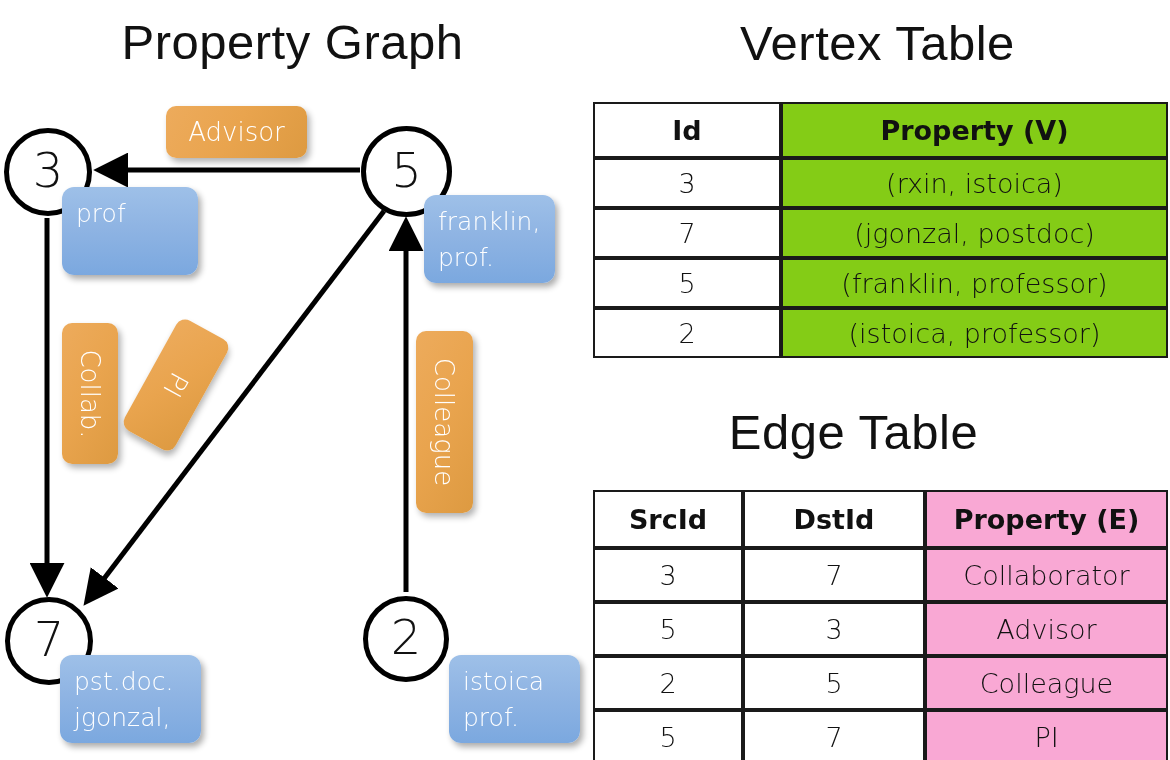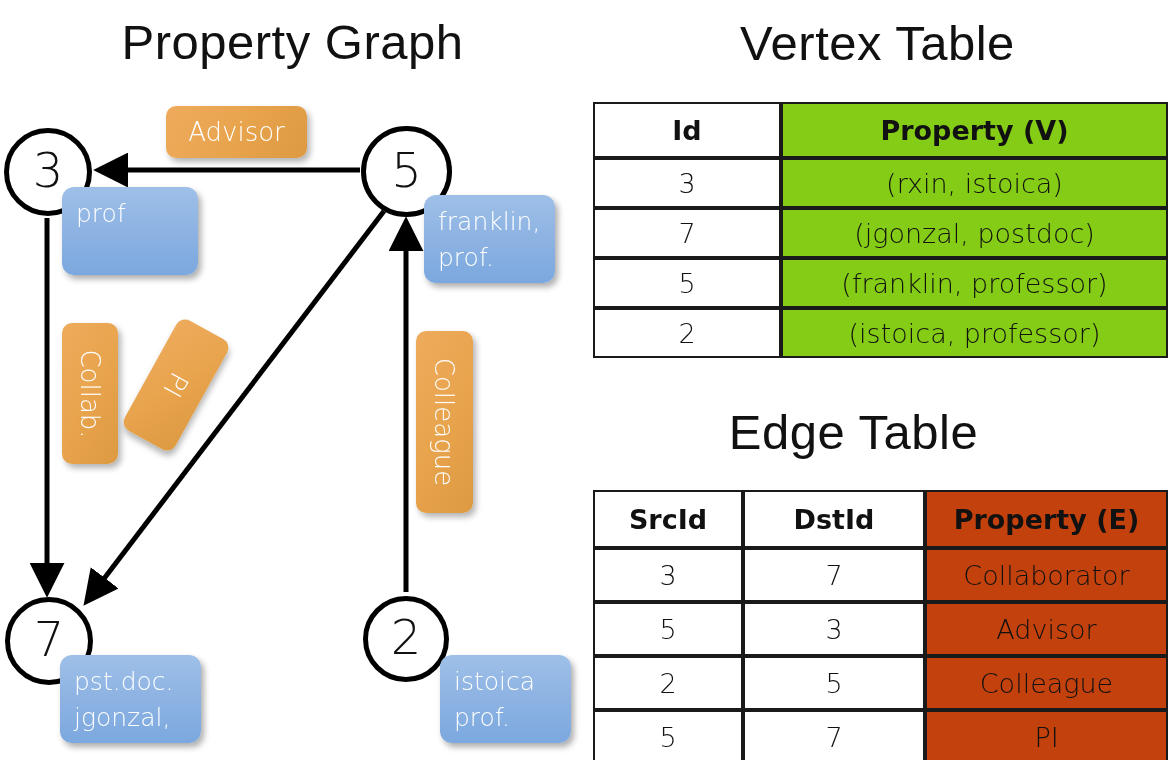--- a/index.html
+++ b/index.html
@@ -84,21 +84,21 @@
     font-weight: 300;
     font-size: 25px;
     line-height: 1.42;
     padding: 9px 0 0 14px;
     box-sizing: border-box;
     z-index: 4;
   }
   #prop-3 { left: 62px;  top: 187px; width: 136px; height: 88px; }
   #prop-5 { left: 424px; top: 195px; width: 131px; height: 88px; }
   #prop-7 { left: 60px;  top: 655px; width: 141px; height: 88px; }
-  #prop-2 { left: 440px; top: 655px; width: 131px; height: 88px; }
+  #prop-2 { left: 449px; top: 655px; width: 131px; height: 88px; }
 
   
   .edge-label {
     position: absolute;
     border-radius: 10px;
     background: linear-gradient(120deg, #edab5c 0%, #e9a44e 48%, #dd9a41 100%);
     box-shadow: 3px 4px 6px rgba(0,0,0,0.30);
     color: #ffffff;
     font-family: "DejaVu Sans", sans-serif;
     font-weight: 300;
@@ -151,21 +151,21 @@
   #vertex-table col.c-prop { width: 387px; }
   #vertex-table .cell-prop { background: #84cc16; }
   #vertex-table tr { height: 50px; }
   #vertex-table .hdr-row { height: 56px; }
 
   
   #edge-table { left: 593px; top: 490px; width: 575px; }
   #edge-table col.c-src  { width: 150px; }
   #edge-table col.c-dst  { width: 182px; }
   #edge-table col.c-prop { width: 243px; }
-  #edge-table .cell-prop { background: #c2410c; }
+  #edge-table .cell-prop { background: #f9a8d4; }
   #edge-table tr { height: 54px; }
   #edge-table .hdr-row { height: 58px; }
 </style>
 </head>
 <body>
 
 <div id="stage">
 
   <div class="big-title" id="title-property-graph">Property Graph</div>
 

